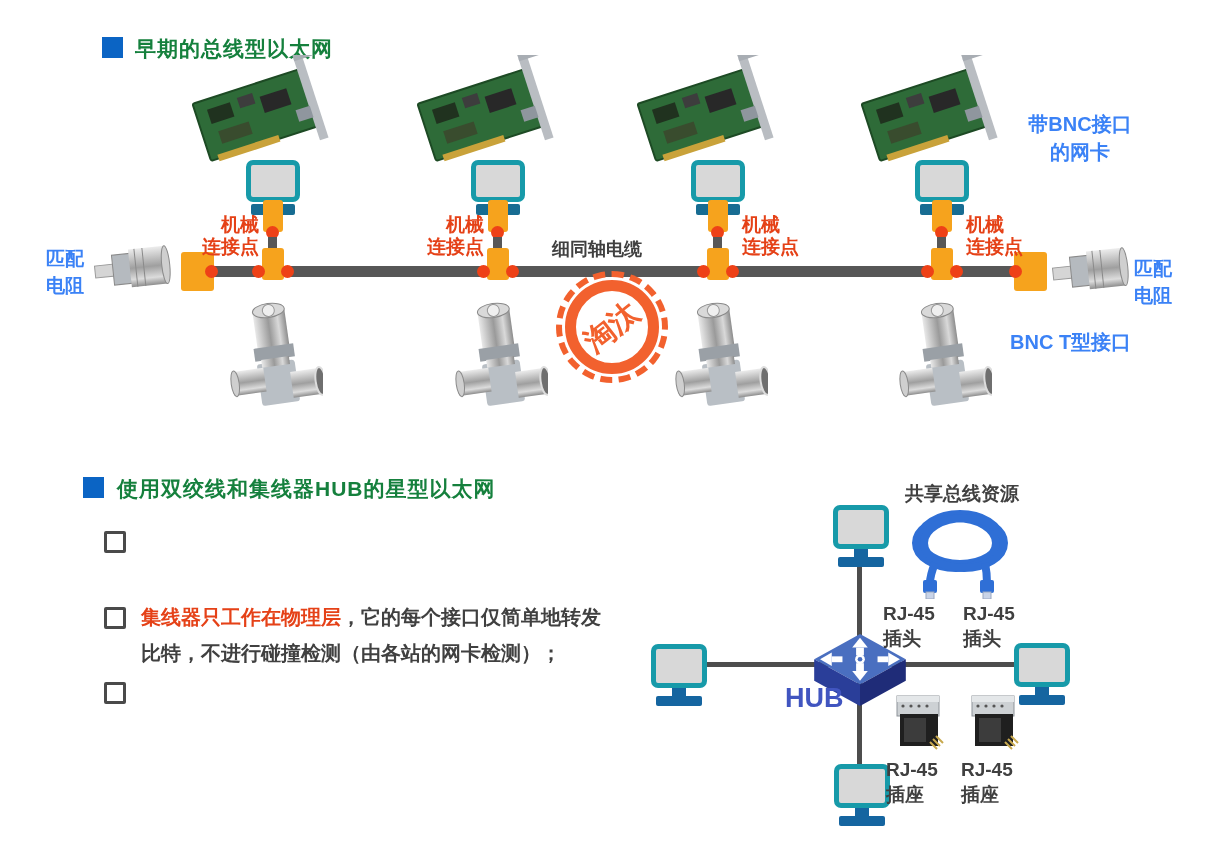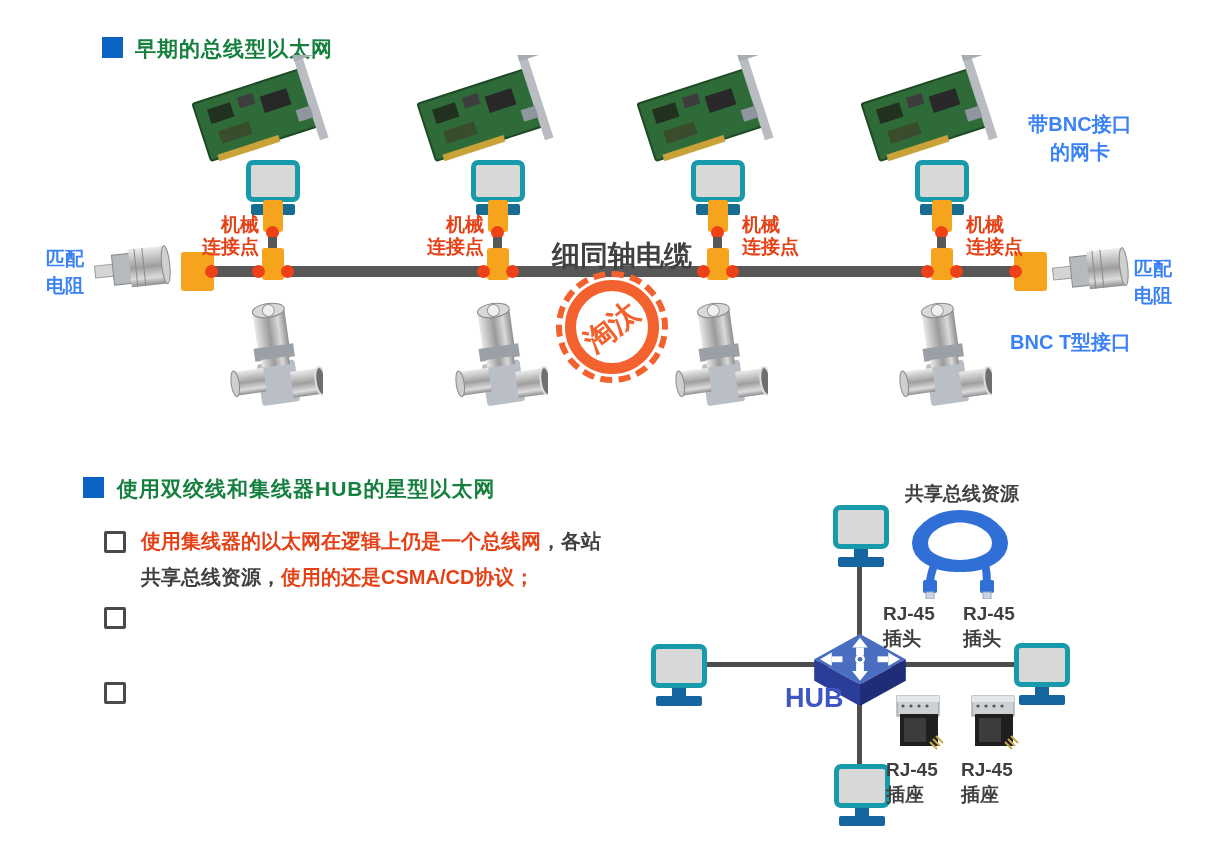--- a/index.html
+++ b/index.html
@@ -22,21 +22,21 @@
   .mbar{width:44px;height:11px;background:#176C92;border-radius:2px;}
   .plug{width:20px;height:32px;background:#F6A31D;border-radius:3px;}
   .stub{width:9px;height:18px;background:#575757;}
   .tconn{width:22px;height:32px;background:#F6A31D;border-radius:3px;}
   .mech{width:88px;top:214px;color:#E54117;font-size:19px;line-height:22px;
         font-weight:bold;white-space:pre-line;}
   .mech.l{text-align:right;}
   .mech.r{text-align:left;}
   .olabel{color:#3b82f6;font-size:20px;line-height:28px;font-weight:bold;
           white-space:pre-line;text-align:center;}
-  .coax{color:#404040;font-size:28px;font-weight:bold;}
+  .coax{color:#404040;font-size:18px;font-weight:bold;}
 
   
   .stampo{width:112px;height:112px;border:6px dashed #F2612E;border-radius:50%;
           box-sizing:border-box;}
   .stampi{width:94px;height:94px;border:11px solid #F2612E;border-radius:50%;
           box-sizing:border-box;background:#fff;display:flex;align-items:center;
           justify-content:center;}
   .stamptxt{display:block;transform:rotate(-38deg);color:#F2612E;font-size:30px;
             font-weight:bold;}
 
@@ -272,26 +272,26 @@
 电阻</div>
 
   <div class="abs olabel" style="left:1005px;top:110px;width:150px">带BNC接口
 的网卡</div>
   <div class="abs olabel" style="left:1010px;top:328px;width:150px;text-align:left">BNC T型接口</div>
 
   <div class="abs tsq" style="left:83px;top:477px"></div>
   <div class="abs title" style="left:117px;top:475px">使用双绞线和集线器HUB的星型以太网</div>
 
   <div class="abs chk" style="left:104px;top:531px"></div>
-  <p class="abs btxt lh36" style="left:141px;top:523px">
-    <span class="seg-red">使用集线器的以太网在逻辑上仍是一个总线网</span><span class="seg-dark">，各站
-共享总线资源，</span><span class="seg-red">使用的还是CSMA/CD协议；</span>
+
+  <div class="abs chk" style="left:104px;top:607px"></div>
+  <p class="abs btxt lh36" style="left:141px;top:599px">
+    <span class="seg-red">集线器只工作在物理层</span><span class="seg-dark">，它的每个接口仅简单地转发
+比特，不进行碰撞检测（由各站的网卡检测）；</span>
   </p>
-
-  <div class="abs chk" style="left:104px;top:607px"></div>
 
   <div class="abs chk" style="left:104px;top:682px"></div>
 
   <div class="abs starline" style="left:857px;top:560px;width:5px;height:212px"></div>
   <div class="abs starline" style="left:706px;top:662px;width:312px;height:5px"></div>
 
   <div class="pc" style="left:833px;top:505px">
     <div class="scr2"></div>
     <div class="neck"></div>
     <div class="base"></div>

